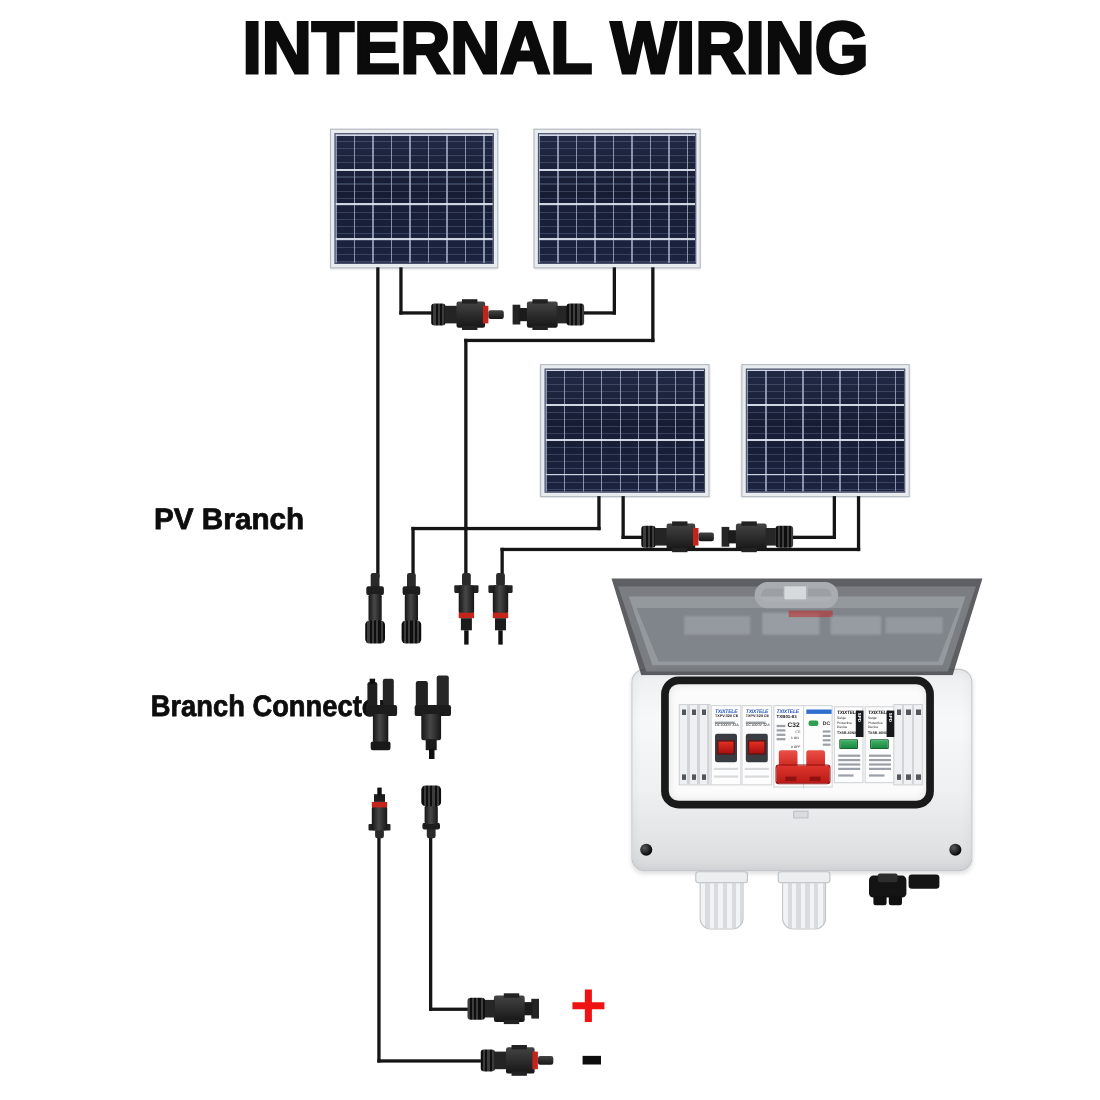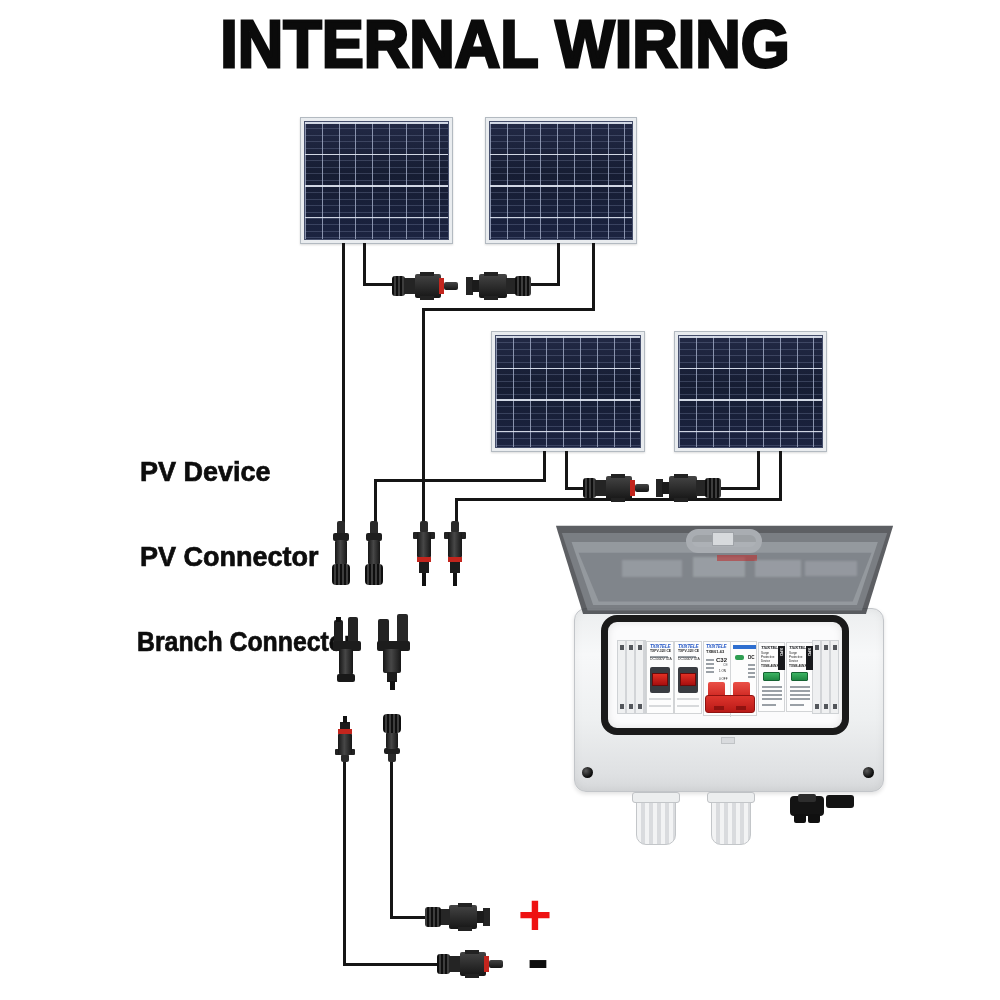--- a/index.html
+++ b/index.html
@@ -60,22 +60,21 @@
   .plus{color:#ee1212;font-size:58px;font-weight:900;line-height:1;}
   .minus{color:#0d0d0d;font-size:66px;font-weight:900;line-height:1;}
 </style>
 </head>
 <body>
 
 <div class="stage">
 
   <h1 class="abs title" style="margin:0">INTERNAL WIRING</h1>
 
-  <div class="abs sidelabel" style="left:140px;top:457px">PV Device</div>
-  <div class="abs sidelabel" style="left:140px;top:542px">PV Connector</div>
+  <div class="abs sidelabel" style="left:140px;top:457px">PV Branch</div>
   <div class="abs sidelabel" style="left:137px;top:627px;transform:scaleX(0.92);transform-origin:left">Branch Connector</div>
 
   <div class="abs panel" style="left:300px;top:117px;width:153px;height:127px">
       <div class="cells"></div>
     </div>
   <div class="abs panel" style="left:485px;top:117px;width:152px;height:127px">
       <div class="cells"></div>
     </div>
   <div class="abs panel" style="left:491px;top:331px;width:154px;height:121px">
       <div class="cells"></div>

